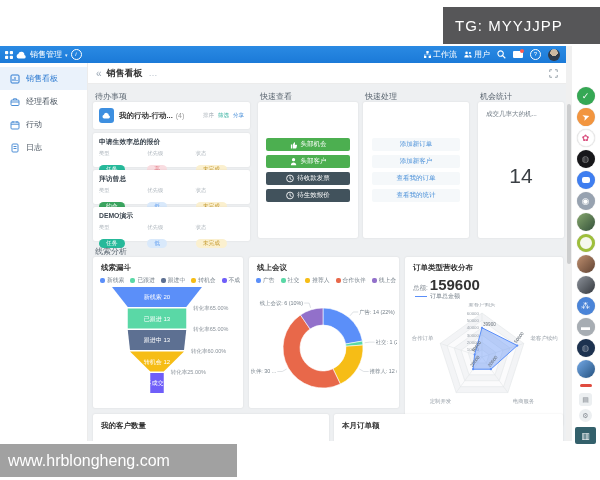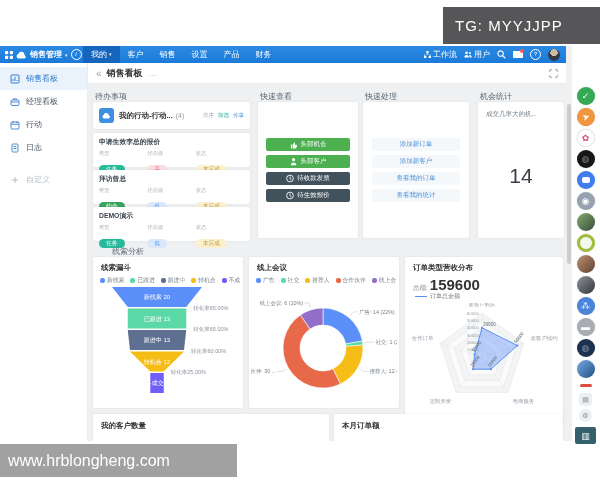--- a/index.html
+++ b/index.html
@@ -100,45 +100,24 @@
         <g fill="#fff">
           <rect x="0" y="0" width="4" height="4" rx="1"></rect>
           <rect x="6" y="0" width="4" height="4" rx="1"></rect>
           <rect x="0" y="6" width="4" height="4" rx="1"></rect>
           <rect x="6" y="6" width="4" height="4" rx="1"></rect>
         </g>
       </svg>
     <svg width="11" height="8" viewBox="0 0 11 8">
         <path fill="#fff" d="M2.6 7.6a2.3 2.3 0 0 1-.3-4.5A3.1 3.1 0 0 1 8.4 3.9 1.9 1.9 0 0 1 8 7.6H2.6z"></path>
       </svg>
-    <span style="font-weight:bold;white-space:nowrap;">销售管理</span>
+    <span style="font-weight:normal;white-space:nowrap;">销售管理</span>
     <span class="caret">▾</span>
     <span class="help-ic" style="font-style:italic;">i</span>
   </div>
-  <div class="nav-tabs" id="nav-tabs">
-      <div class="nav-tab active">
-        <span>我的</span>
-        <span class="caret">▾</span>
-      </div>
-      <div class="nav-tab">
-        <span>客户</span>
-      </div>
-      <div class="nav-tab">
-        <span>销售</span>
-      </div>
-      <div class="nav-tab">
-        <span>设置</span>
-      </div>
-      <div class="nav-tab">
-        <span>产品</span>
-      </div>
-      <div class="nav-tab">
-        <span>财务</span>
-      </div>
-    </div>
   <div class="nav-right">
     <span class="nav-item">
       <svg width="7" height="7" viewBox="0 0 9 9">
           <g fill="#fff">
             <rect x="3" y="0" width="3" height="3"></rect>
             <rect x="0" y="6" width="3" height="3"></rect>
             <rect x="6" y="6" width="3" height="3"></rect>
             <path d="M4.2 3h.6v1.5H1.2V6h-.6V4.2h3V3zm.6 1.5h3.6V6h-.6V4.8h-3z"></path>
           </g>
         </svg>
@@ -198,26 +177,20 @@
       </svg>
       <span>行动</span>
     </div>
     <div class="side-item">
       <svg width="10" height="10" viewBox="0 0 10 10">
         <rect x="2" y="1" width="6" height="8" rx="1" fill="none" stroke="#4e8fd6"></rect>
         <path d="M3.5 3.5h3M3.5 5.5h3" stroke="#4e8fd6" fill="none"></path>
       </svg>
       <span>日志</span>
     </div>
-    <div class="side-item muted">
-      <svg width="10" height="10" viewBox="0 0 10 10">
-        <path d="M5 2v6M2 5h6" stroke="#b7bec6" fill="none"></path>
-      </svg>
-      <span>自定义</span>
-    </div>
   </div>
 
 <div class="abs main">
   <div class="sec-label" style="left:7px;top:7px;">待办事项</div>
   <div class="sec-label" style="left:172px;top:7px;">快速查看</div>
   <div class="sec-label" style="left:277px;top:7px;">快速处理</div>
   <div class="sec-label" style="left:392px;top:7px;text-align:center;">机会统计</div>
 
   <div class="card todo-group" style="left:5px;top:18px;width:157px;height:27px;">
     <span class="todo-cloud">
@@ -296,21 +269,21 @@
       <div class="qa-link" style="top: 53px;">添加新客户</div>
       <div class="qa-link" style="top: 70px;">查看我的订单</div>
       <div class="qa-link" style="top: 87px;">查看我的统计</div>
     </div>
 
   <div class="card" style="left:390px;top:18px;width:86px;height:136px;">
     <div class="opp-title">成交几率大的机...</div>
     <div class="opp-value">14</div>
   </div>
 
-  <div class="sec-label" style="left:24px;top:162px;">线索分析</div>
+  <div class="sec-label" style="left:7px;top:162px;">线索分析</div>
   <div class="sec-label" style="left:324px;top:162px;margin-top:20px;">订单分析</div>
 
   <div class="card" style="left:5px;top:173px;width:150px;height:151px;">
     <div class="card-title" style="position:absolute;left:8px;top:6px;">线索漏斗</div>
     <div class="legend-row" style="left:7px;top:19px;width:140px;" id="funnel-legend">
         <span class="legend-item">
           <span class="ldot" style="background: rgb(91, 143, 249);"></span>
           <span>新线索</span>
         </span>
         <span class="legend-item">

